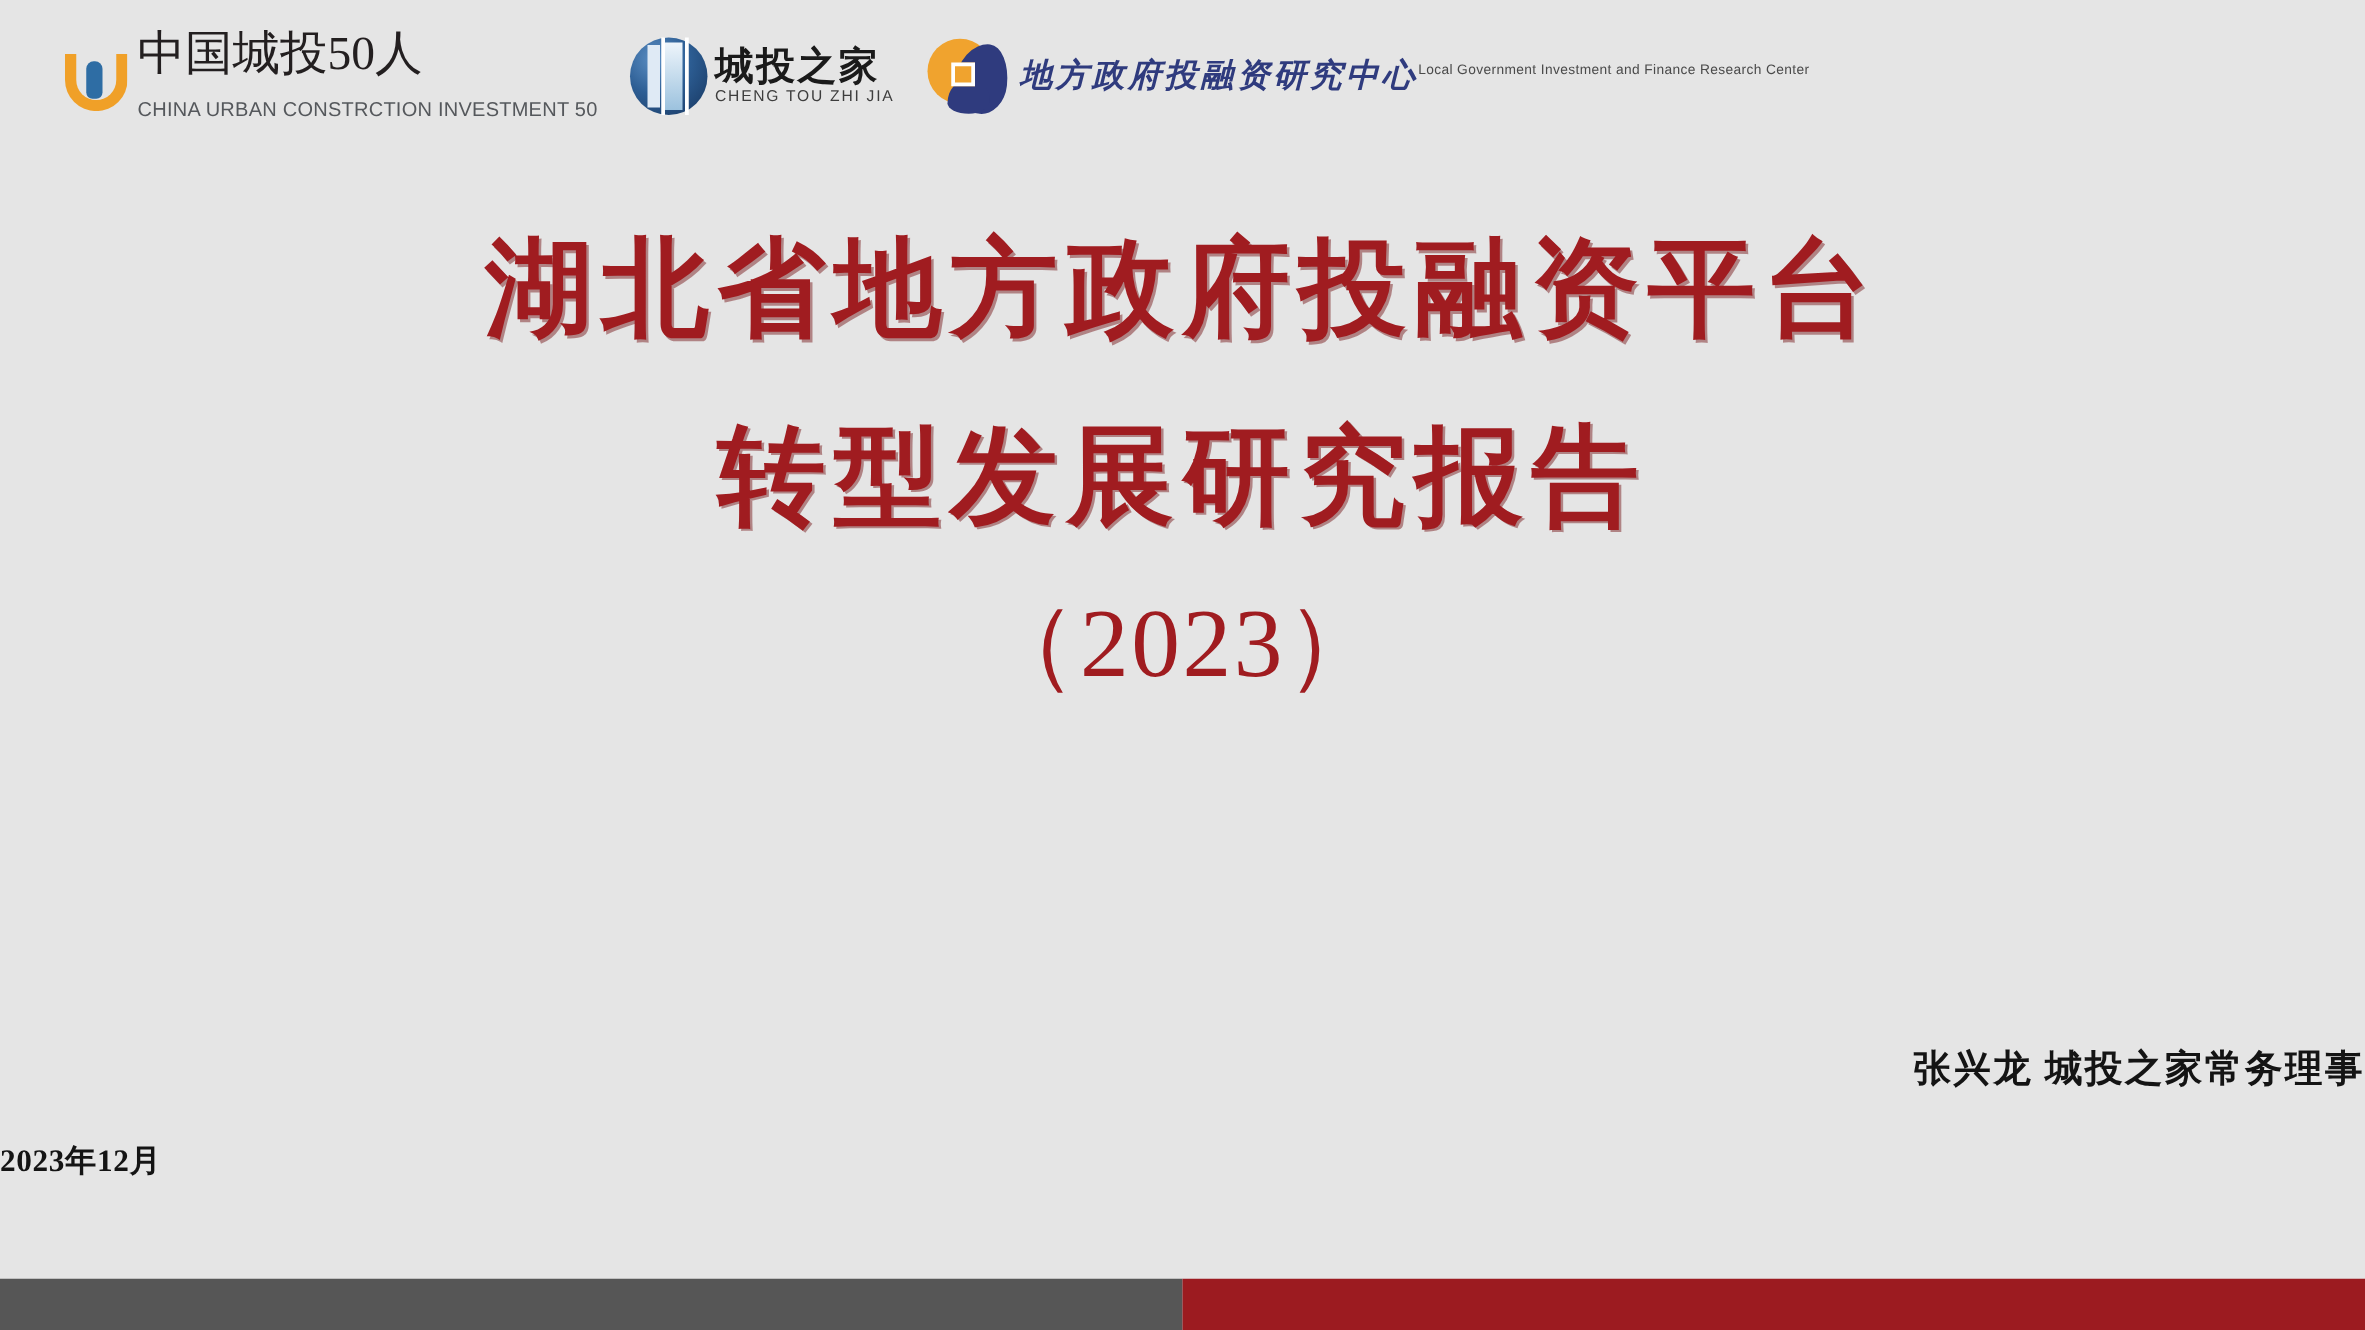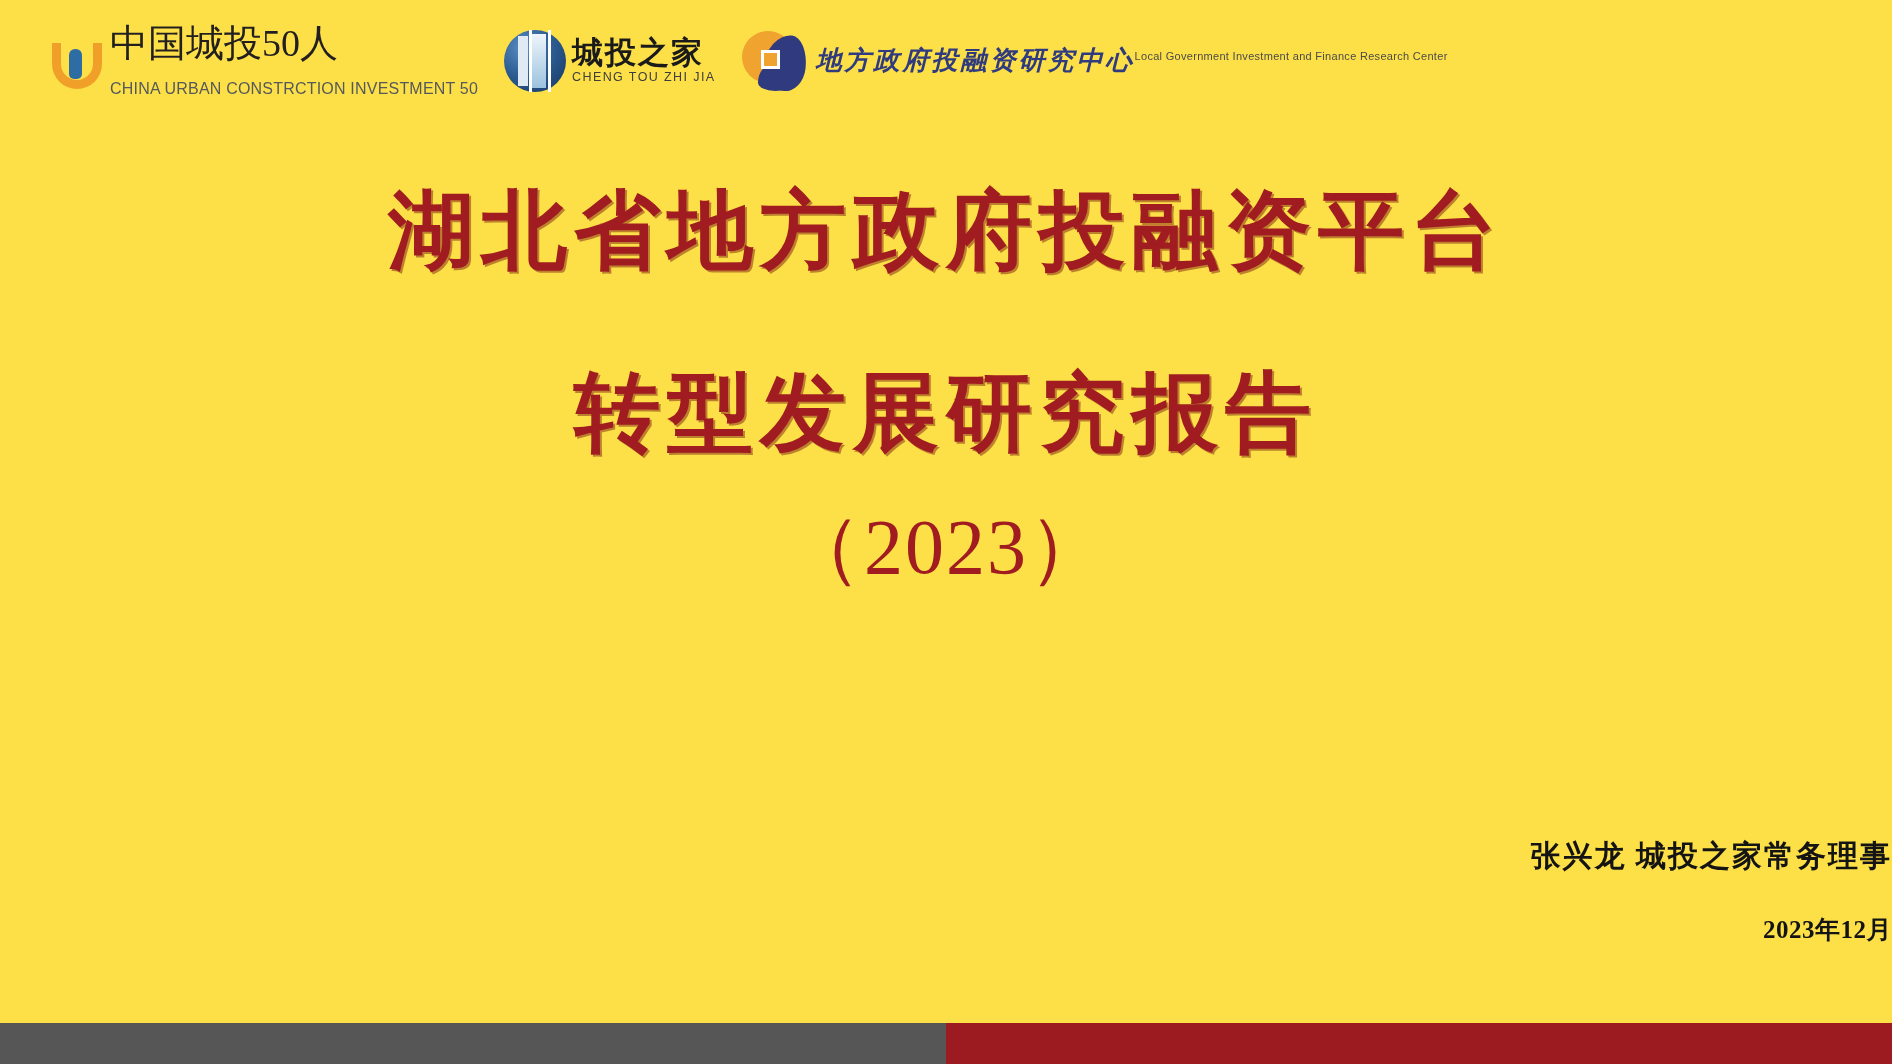--- a/index.html
+++ b/index.html
@@ -12,21 +12,21 @@
     height: 1064px;
     position: relative;
     overflow: hidden;
     font-family: "Liberation Sans", sans-serif;
   }
 
   
   .slide {
     position: absolute;
     inset: 0;
-    background: #fde047;
+    background: #e5e5e5;
   }
 
   
   .logo-bar {
     position: absolute;
     left: 48px;
     top: 22px;
     height: 78px;
     display: flex;
     align-items: center;
@@ -225,21 +225,21 @@
   .title-line {
     font-family: "Liberation Serif", "DejaVu Serif", serif;
     font-weight: bold;
     font-size: 86px;
     line-height: 1.0;
     color: #a01c20;
     letter-spacing: 7px;
     white-space: nowrap;
     text-shadow: 2px 2px 0 rgba(110,12,14,0.45);
   }
-  .title-line.l1 { margin-bottom: 96px; }
+  .title-line.l1 { margin-bottom: 64px; }
   .title-line.l2 { margin-bottom: 52px; }
   .title-year {
     font-family: "Liberation Serif", "DejaVu Serif", serif;
     font-size: 78px;
     line-height: 1.0;
     color: #a01c20;
     letter-spacing: 2px;
     white-space: nowrap;
   }
 
@@ -256,21 +256,21 @@
     line-height: 1.2;
     color: #141414;
     letter-spacing: 2px;
     white-space: nowrap;
   }
   .date-line {
     position: absolute;
     left: 0;
     right: 0;
     top: 915px;
-    text-align: right;
+    text-align: left;
     font-family: "Liberation Serif", "DejaVu Serif", serif;
     font-weight: bold;
     font-size: 25px;
     line-height: 1.2;
     color: #141414;
     letter-spacing: 0.5px;
     white-space: nowrap;
   }
 
   

